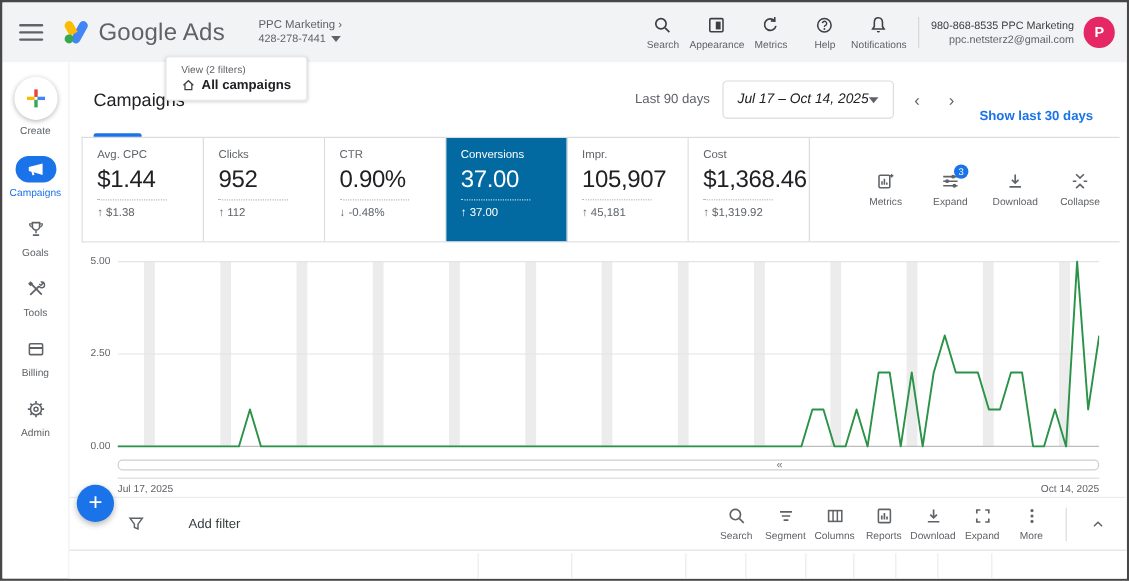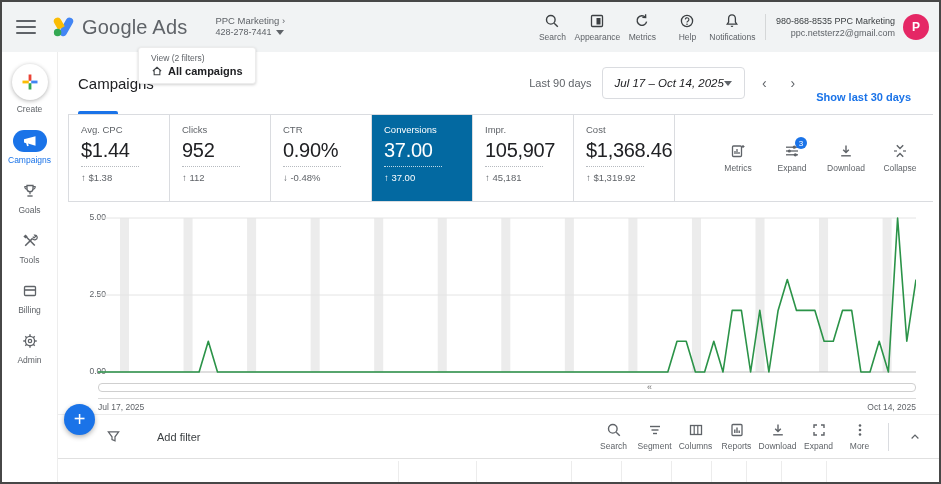--- a/index.html
+++ b/index.html
@@ -63,21 +63,21 @@
   .card.selected { background:#0369a1; }
   .card.selected .c-lbl, .card.selected .c-val, .card.selected .c-delta { color:#fff; }
   .card.selected .c-dots { border-color:rgba(255,255,255,.75); }
   .card-tools { margin-left:auto; display:flex; align-items:center; gap:8px; padding-right:10px; }
   .ct-btn { width:46px; display:flex; flex-direction:column; align-items:center; gap:4px; color:#5f6368; cursor:pointer; position:relative; }
   .ct-btn .lbl { font-size:8.5px; white-space:nowrap; }
   .ct-badge { position:absolute; top:-6px; left:26px; background:#1a73e8; color:#fff; width:12px; height:12px; border-radius:50%; font-size:8px; display:flex; align-items:center; justify-content:center; }
 
   
   .chart-block { position:relative; height:208px; margin-top:4px; }
-  .ytick { position:absolute; left:14px; width:34px; text-align:right; font-size:8.5px; color:#5f6368; }
+  .ytick { position:absolute; left:0; width:34px; text-align:right; font-size:8.5px; color:#5f6368; }
   .chart-svg { position:absolute; left:40px; top:0; }
   .pan-track { position:absolute; left:40px; top:177px; width:818px; height:9px; border:1px solid #cfcfcf; border-radius:4px; background:#fff; cursor:pointer; }
   .pan-handle { position:absolute; left:548px; top:-1px; color:#757575; font-size:9px; line-height:9px; }
   .pan-line2 { position:absolute; left:40px; top:192px; width:818px; height:1px; background:#dcdcdc; }
   .x-labels { position:absolute; left:40px; top:196px; width:818px; display:flex; justify-content:space-between; font-size:8.5px; color:#5f6368;gap:28px; }
 
   
   .filter-bar { height:44px; border-top:1px solid #ececec; display:flex; align-items:center; padding-left:48px; }
   .funnel-wrap { color:#5f6368; margin-right:36px; cursor:pointer; }
   .add-filter { font-size:11px; color:#3c4043; cursor:pointer; }

